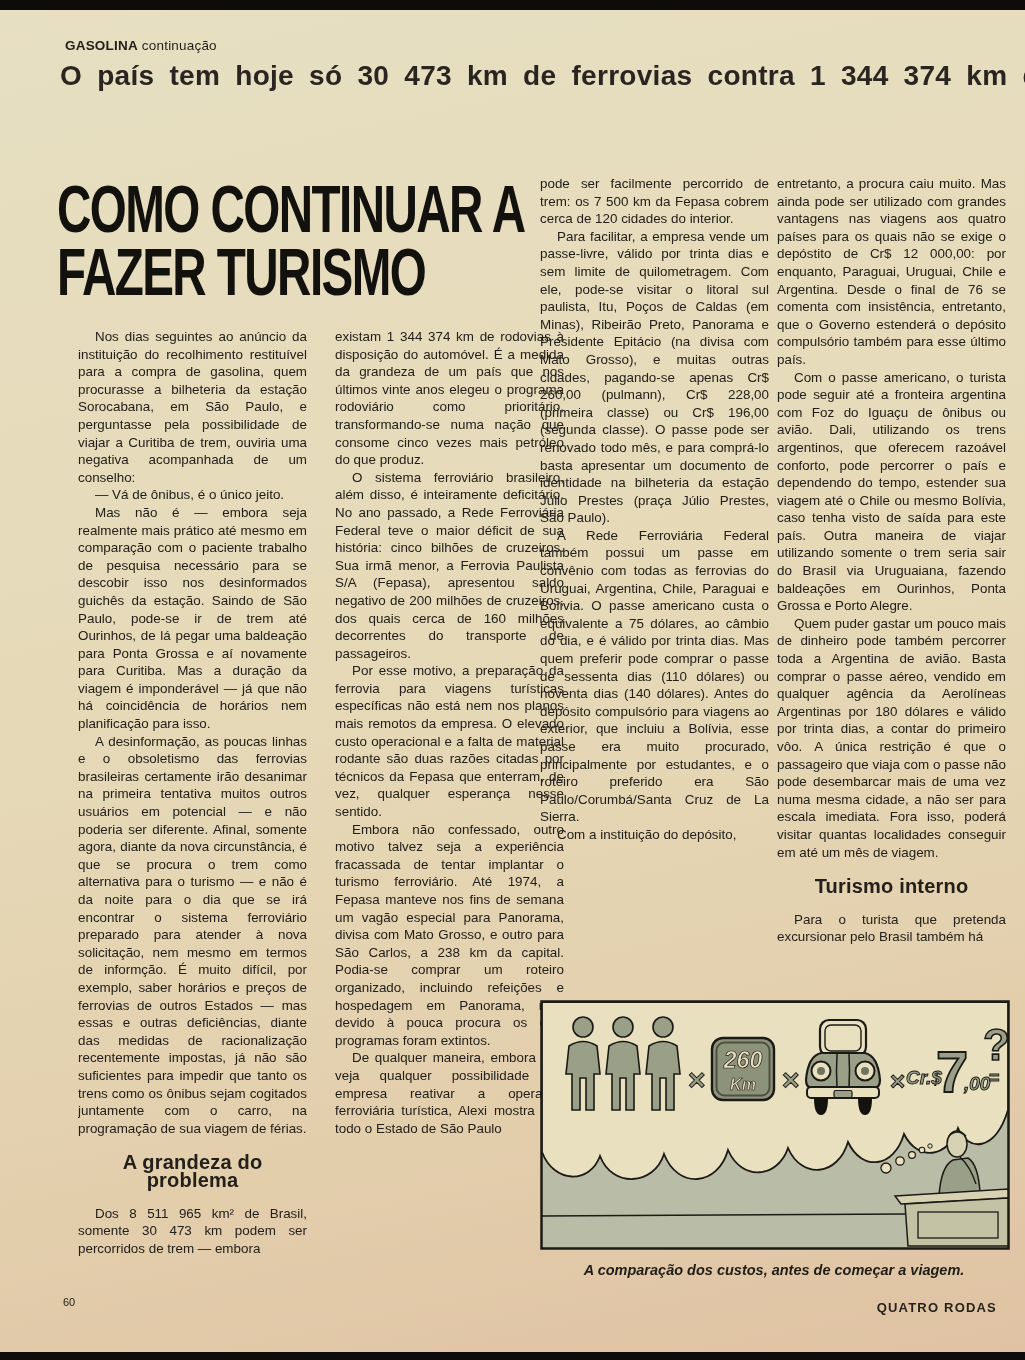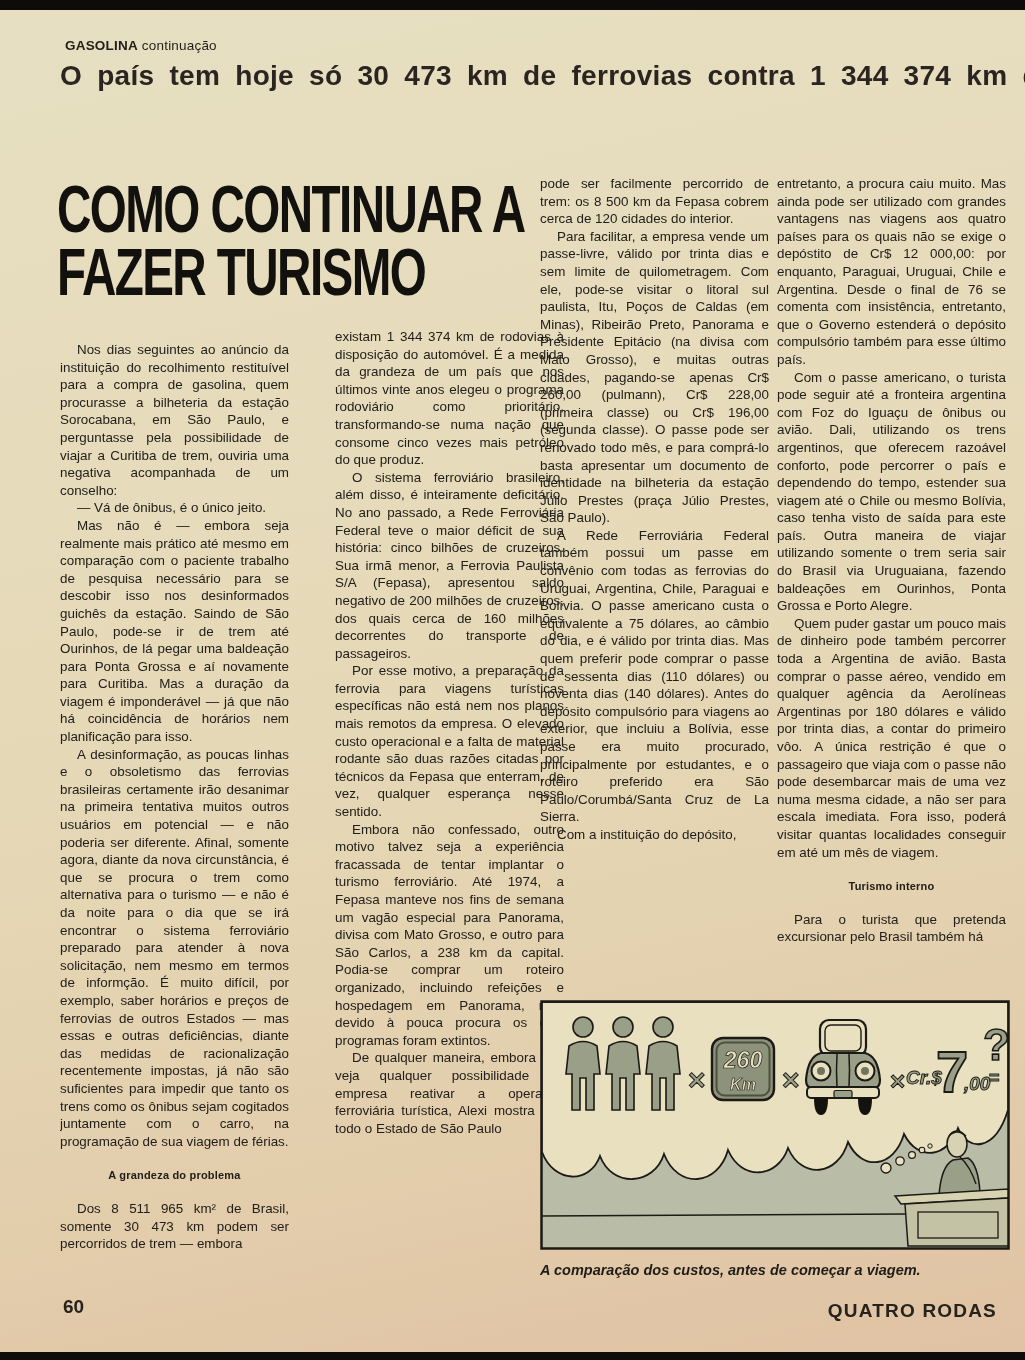--- a/index.html
+++ b/index.html
@@ -27,35 +27,35 @@
     font-size:61px;line-height:63px;font-weight:900;letter-spacing:-2px;
     color:#13110e;transform:scaleX(0.78);transform-origin:left top;
   }
   .title span{display:block;transform:scaleY(1.08);transform-origin:left top;}
 
   .col{position:absolute;width:229px;font-size:13.4px;line-height:17.6px;text-align:justify;overflow:hidden;}
   .col p{margin:0;text-indent:17px;}
   .col p.cont{text-indent:0;}
   .col .subhead{
     font-weight:700;text-align:center;text-indent:0;
-    margin:17px 0 15px 0;font-size:11px;letter-spacing:.2px;
-  }
-  #col1{left:60px;top:328px;height:952px;margin-top:13px;}
+    margin:17px 0 15px 0;font-size:20px;letter-spacing:.2px;
+  }
+  #col1{left:78px;top:328px;height:952px;}
   #col2{left:301px;top:328px;height:952px;margin-left:34px;}
   #col3{left:540px;top:175px;height:814px;}
   #col4{left:777px;top:175px;height:814px;}
 
   .cartoon{position:absolute;left:540px;top:1000px;width:470px;height:250px;margin:0;}
   .caption{
     position:absolute;left:540px;top:1262px;width:468px;
-    font-size:14.5px;font-weight:700;font-style:italic;text-align:left;
+    font-size:14.5px;font-weight:700;font-style:italic;text-align:center;
     color:#201d18;
   }
-  .folio-left{position:absolute;left:63px;top:1296px;font-size:19px;font-weight:700;color:#26221c;}
-  .folio-right{position:absolute;right:28px;top:1300px;font-size:19px;font-weight:700;letter-spacing:1.2px;color:#26221c;}
+  .folio-left{position:absolute;left:63px;top:1296px;font-size:11px;font-weight:400;color:#26221c;}
+  .folio-right{position:absolute;right:28px;top:1300px;font-size:13px;font-weight:700;letter-spacing:1.2px;color:#26221c;}
 
   svg text{font-family:"Liberation Sans",sans-serif;}
 </style>
 </head>
 <body>
 
 <div class="page">
 
   <div class="edge-bar top"></div>
   <div class="edge-bar bottom"></div>
@@ -83,21 +83,21 @@
 
   <section class="col" id="col2">
     <p class="cont">existam 1 344 374 km de rodovias à disposição do automóvel. É a medida da grandeza de um país que nos últimos vinte anos elegeu o programa rodoviário como prioritário, transformando-se numa nação que consome cinco vezes mais petróleo do que produz.</p>
     <p>O sistema ferroviário brasileiro, além disso, é inteiramente deficitário. No ano passado, a Rede Ferroviária Federal teve o maior déficit de sua história: cinco bilhões de cruzeiros. Sua irmã menor, a Ferrovia Paulista S/A (Fepasa), apresentou saldo negativo de 200 milhões de cruzeiros, dos quais cerca de 160 milhões decorrentes do transporte de passageiros.</p>
     <p>Por esse motivo, a preparação da ferrovia para viagens turísticas específicas não está nem nos planos mais remotos da empresa. O elevado custo operacional e a falta de material rodante são duas razões citadas por técnicos da Fepasa que enterram, de vez, qualquer esperança nesse sentido.</p>
     <p>Embora não confessado, outro motivo talvez seja a experiência fracassada de tentar implantar o turismo ferroviário. Até 1974, a Fepasa manteve nos fins de semana um vagão especial para Panorama, divisa com Mato Grosso, e outro para São Carlos, a 238 km da capital. Podia-se comprar um roteiro organizado, incluindo refeições e hospedagem em Panorama, mas devido à pouca procura os dois programas foram extintos.</p>
     <p>De qualquer maneira, embora não veja qualquer possibilidade da empresa reativar a operação ferroviária turística, Alexi mostra que todo o Estado de São Paulo</p>
   </section>
 
   <section class="col" id="col3">
-    <p class="cont">pode ser facilmente percorrido de trem: os 8 500 km da Fepasa cobrem cerca de 120 cidades do interior.</p>
+    <p class="cont">pode ser facilmente percorrido de trem: os 7 500 km da Fepasa cobrem cerca de 120 cidades do interior.</p>
     <p>Para facilitar, a empresa vende um passe-livre, válido por trinta dias e sem limite de quilometragem. Com ele, pode-se visitar o litoral sul paulista, Itu, Poços de Caldas (em Minas), Ribeirão Preto, Panorama e Presidente Epitácio (na divisa com Mato Grosso), e muitas outras cidades, pagando-se apenas Cr$ 260,00 (pulmann), Cr$ 228,00 (primeira classe) ou Cr$ 196,00 (segunda classe). O passe pode ser renovado todo mês, e para comprá-lo basta apresentar um documento de identidade na bilheteria da estação Júlio Prestes (praça Júlio Prestes, São Paulo).</p>
     <p>A Rede Ferroviária Federal também possui um passe em convênio com todas as ferrovias do Uruguai, Argentina, Chile, Paraguai e Bolívia. O passe americano custa o equivalente a 75 dólares, ao câmbio do dia, e é válido por trinta dias. Mas quem preferir pode comprar o passe de sessenta dias (110 dólares) ou noventa dias (140 dólares). Antes do depósito compulsório para viagens ao exterior, que incluiu a Bolívia, esse passe era muito procurado, principalmente por estudantes, e o roteiro preferido era São Paulo/Corumbá/Santa Cruz de La Sierra.</p>
     <p>Com a instituição do depósito,</p>
   </section>
 
   <section class="col" id="col4">
     <p class="cont">entretanto, a procura caiu muito. Mas ainda pode ser utilizado com grandes vantagens nas viagens aos quatro países para os quais não se exige o depóstito de Cr$ 12 000,00: por enquanto, Paraguai, Uruguai, Chile e Argentina. Desde o final de 76 se comenta com insistência, entretanto, que o Governo estenderá o depósito compulsório também para esse último país.</p>
     <p>Com o passe americano, o turista pode seguir até a fronteira argentina com Foz do Iguaçu de ônibus ou avião. Dali, utilizando os trens argentinos, que oferecem razoável conforto, pode percorrer o país e dependendo do tempo, estender sua viagem até o Chile ou mesmo Bolívia, caso tenha visto de saída para este país. Outra maneira de viajar utilizando somente o trem seria sair do Brasil via Uruguaiana, fazendo baldeações em Ourinhos, Ponta Grossa e Porto Alegre.</p>
     <p>Quem puder gastar um pouco mais de dinheiro pode também percorrer toda a Argentina de avião. Basta comprar o passe aéreo, vendido em qualquer agência da Aerolíneas Argentinas por 180 dólares e válido por trinta dias, a contar do primeiro vôo. A única restrição é que o passageiro que viaja com o passe não pode desembarcar mais de uma vez numa mesma cidade, a não ser para escala imediata. Fora isso, poderá visitar quantas localidades conseguir em até um mês de viagem.</p>
     <p class="subhead">Turismo interno</p>

